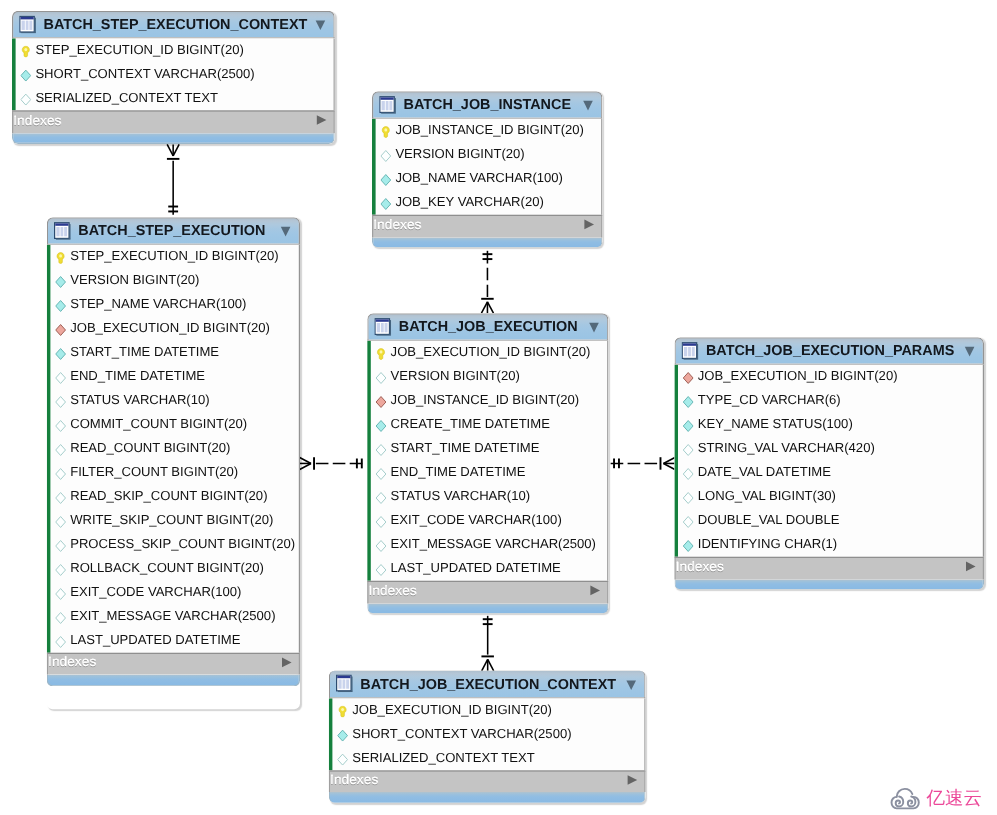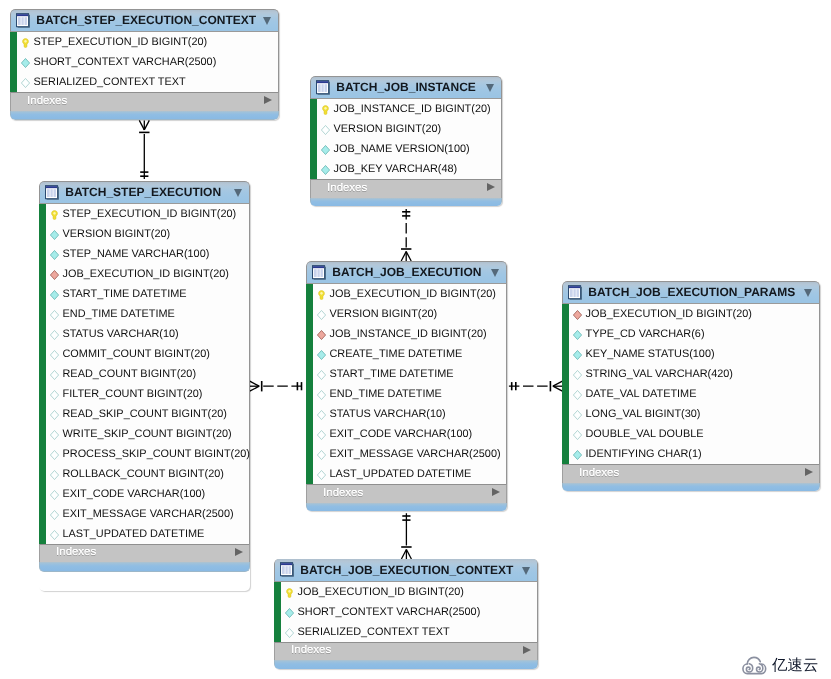--- a/index.html
+++ b/index.html
@@ -16,42 +16,42 @@
        overflow:hidden;}
   .tbl-hdr{position:relative;height:23.3px;flex:0 0 23.3px;border:1px solid #949494;border-bottom-color:#8c9aa5;border-radius:5px 5px 0 0;box-sizing:border-box;
            background:linear-gradient(to bottom,#aebfcd 0%,#b4c6d6 10%,#aec9de 24%,#a5c7e2 42%,#9fc6e4 62%,#9ac4e4 100%);
            border-bottom:1px solid #9a9a9a;
            display:flex;align-items:center;padding:0 5px 0 4.8px;}
   .tbl-title{font-size:12px;font-weight:bold;color:#13181e;
              white-space:nowrap;margin-left:6.2px;line-height:13px;}
   .hdr-caret{position:absolute;right:6.7px;top:7.2px;width:0;height:0;
              border-left:4.5px solid transparent;border-right:4.5px solid transparent;
              border-top:8.2px solid #54697a;}
-  .cols{background:#fdfdfd;flex:0 0 auto;display:flex;flex-direction:column;border-left:7px solid #15803d;border-right:1px solid #949494;}
+  .cols{background:#fdfdfd;flex:0 0 auto;display:flex;flex-direction:column;border-left:3px solid #15803d;border-right:1px solid #949494;}
   .col{flex:0 0 19.96px;height:19.96px;display:flex;align-items:center;padding-left:4.4px;box-sizing:border-box;position:relative;}
   .col-name{font-size:10.9px;color:#101010;white-space:nowrap;line-height:12px;position:absolute;left:16.5px;}
   .idx{position:relative;height:18.9px;flex:0 0 18.9px;background:#c4c4c4;border:1px solid #9f9f9f;border-top-color:#8f8f8f;border-bottom:none;
-       display:flex;align-items:center;padding-left:16px;box-sizing:border-box;}
+       display:flex;align-items:center;padding-left:0;box-sizing:border-box;}
   .idx-label{font-size:11.2px;color:#ffffff;line-height:12px;letter-spacing:0.15px;
              position:relative;top:-1px;
              text-shadow:0 1px 0 rgba(150,150,150,.95), 0 0 0.6px #ffffff, 0.3px 0 0.4px #ffffff;}
   .idx-caret{position:absolute;right:6.0px;top:3.2px;width:0;height:0;
              border-top:4.7px solid transparent;border-bottom:4.7px solid transparent;
              border-left:8.4px solid #646464;}
   .foot{height:8.2px;flex:0 0 8.2px;background:linear-gradient(to bottom,#b0c2cd 0%,#9dc1dc 18%,#90bde3 45%,#89bae4 100%);
         border:1px solid #9cb7c9;border-top:none;border-radius:0 0 5px 5px;}
 
   
   .ticon{width:14.3px;height:14.5px;flex:0 0 14.3px;position:relative;top:-0.3px;}
   .colicon{width:9px;height:10px;flex:0 0 9px;position:relative;top:1.2px;}
 
   
   #wm{position:absolute;left:740.6px;top:654.8px;width:92px;height:22px;filter:blur(0px);}
   #wm svg{position:absolute;left:0;top:0;}
-  #wm-text{position:absolute;left:31.5px;top:3.3px;font-size:15.4px;color:#0f172a;
+  #wm-text{position:absolute;left:31.5px;top:3.3px;font-size:15.4px;color:#ec4899;
            line-height:16px;white-space:nowrap;font-family:"Liberation Sans",sans-serif;}
 </style>
 </head>
 <body>
 
 <div id="canvas">
   <svg id="connector-layer" width="831" height="679" style="position:absolute;left:0;top:0;">
       <g>
         <line x1="144.3" y1="120.4" x2="144.3" y2="129.9" stroke="#000" stroke-width="1.3"></line>
         <line x1="144.3" y1="133.9" x2="144.3" y2="179" stroke="#000" stroke-width="1.3"></line>
@@ -165,27 +165,27 @@
           <div class="col">
             <svg class="colicon" viewBox="0 0 10 11">
               <path d="M5 0.45 L9.55 5.5 L5 10.55 L0.45 5.5 Z" fill="#fdffff" stroke="#9dc9c6" stroke-width="0.85"></path>
             </svg>
             <span class="col-name">VERSION BIGINT(20)</span>
           </div>
           <div class="col">
             <svg class="colicon" viewBox="0 0 10 11">
               <path d="M5 0.45 L9.55 5.5 L5 10.55 L0.45 5.5 Z" fill="#a6ecea" stroke="#5fb1ae" stroke-width="0.85"></path>
             </svg>
-            <span class="col-name">JOB_NAME VERSION(100)</span>
-          </div>
-          <div class="col">
-            <svg class="colicon" viewBox="0 0 10 11">
-              <path d="M5 0.45 L9.55 5.5 L5 10.55 L0.45 5.5 Z" fill="#a6ecea" stroke="#5fb1ae" stroke-width="0.85"></path>
-            </svg>
-            <span class="col-name">JOB_KEY VARCHAR(48)</span>
+            <span class="col-name">JOB_NAME VARCHAR(100)</span>
+          </div>
+          <div class="col">
+            <svg class="colicon" viewBox="0 0 10 11">
+              <path d="M5 0.45 L9.55 5.5 L5 10.55 L0.45 5.5 Z" fill="#a6ecea" stroke="#5fb1ae" stroke-width="0.85"></path>
+            </svg>
+            <span class="col-name">JOB_KEY VARCHAR(20)</span>
           </div>
         </div>
         <div class="idx">
           <span class="idx-label">Indexes</span>
           <span class="idx-caret"></span>
         </div>
         <div class="foot"></div>
       </div>
       <div class="tbl" style="left:39px;top:181px;width:211px;height:410px;">
         <div class="tbl-hdr">

